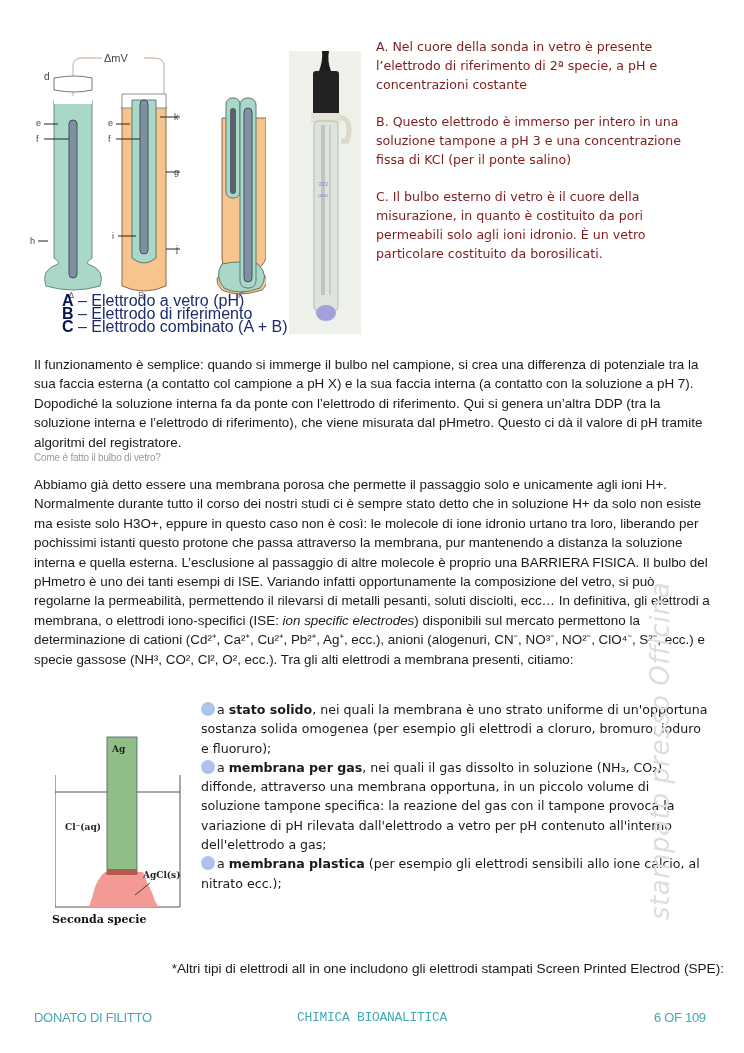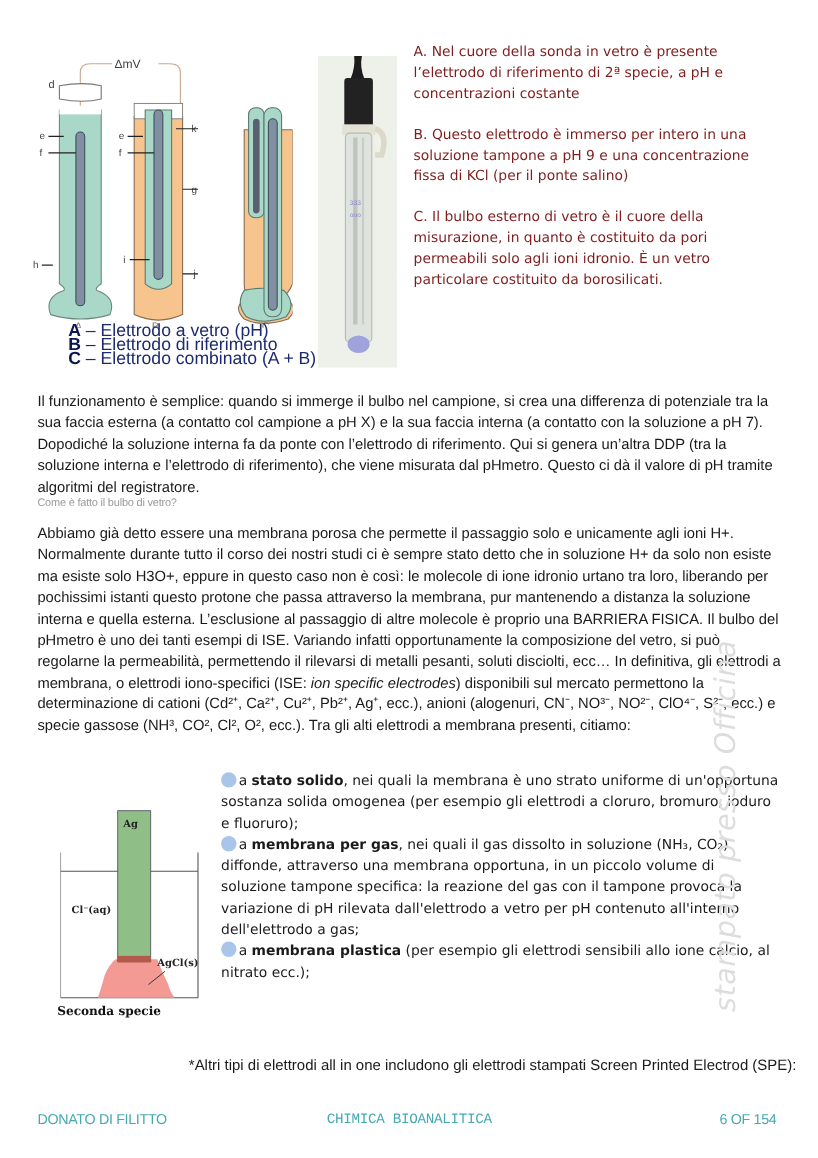--- a/index.html
+++ b/index.html
@@ -103,21 +103,21 @@
     <rect x="32" y="74" width="4" height="170" fill="#bfc4bf"></rect>
     <rect x="40" y="74" width="2" height="170" fill="#c8cdc8"></rect>
     <text x="29" y="135" font-family="Liberation Sans, sans-serif" font-size="6" fill="#8888cc">333</text>
     <text x="29" y="146" font-family="Liberation Sans, sans-serif" font-size="6" fill="#8888cc">ooo</text>
     <ellipse cx="37" cy="262" rx="10" ry="8" fill="#9fa2dc"></ellipse>
   </svg>
 </div>
 
 <div class="abs side-text">
   <p>A.   Nel cuore della sonda in vetro è presente l’elettrodo di riferimento di 2ª specie, a pH e concentrazioni costante</p>
-  <p>B.   Questo elettrodo è immerso per intero in una soluzione tampone a pH 9 e una concentrazione fissa di KCl (per il ponte salino)</p>
+  <p>B.   Questo elettrodo è immerso per intero in una soluzione tampone a pH 3 e una concentrazione fissa di KCl (per il ponte salino)</p>
   <p>C.   Il bulbo esterno di vetro è il cuore della misurazione, in quanto è costituito da pori permeabili solo agli ioni idronio. È un vetro particolare costituito da borosilicati.</p>
 </div>
 
 <div class="abs body-text p1">Il funzionamento è semplice: quando si immerge il bulbo nel campione, si crea una differenza di potenziale tra la sua faccia esterna (a contatto col campione a pH X) e la sua faccia interna (a contatto con la soluzione a pH 7). Dopodiché la soluzione interna fa da ponte con l’elettrodo di riferimento. Qui si genera un’altra DDP (tra la soluzione interna e l’elettrodo di riferimento), che viene misurata dal pHmetro. Questo ci dà il valore di pH tramite algoritmi del registratore.</div>
 
 <div class="abs heading">Come è fatto il bulbo di vetro?</div>
 
 <div class="abs body-text p2">
   <span>Abbiamo già detto essere una membrana porosa che permette il passaggio solo e unicamente agli ioni H+. Normalmente durante tutto il corso dei nostri studi ci è sempre stato detto che in soluzione H+ da solo non esiste ma esiste solo H3O+, eppure in questo caso non è così: le molecole di ione idronio urtano tra loro, liberando per pochissimi istanti questo protone che passa attraverso la membrana, pur mantenendo a distanza la soluzione interna e quella esterna. L’esclusione al passaggio di altre molecole è proprio una BARRIERA FISICA. Il bulbo del pHmetro è uno dei tanti esempi di  ISE. Variando infatti opportunamente la composizione del vetro, si può regolarne la permeabilità, permettendo il rilevarsi di metalli pesanti, soluti disciolti, ecc… In definitiva, gli elettrodi a membrana, o elettrodi iono-specifici (ISE: </span><i>ion specific electrodes</i><span>) disponibili sul mercato permettono la determinazione di cationi (Cd²⁺, Ca²⁺, Cu²⁺, Pb²⁺, Ag⁺, ecc.), anioni (alogenuri, CN⁻, NO³⁻, NO²⁻, ClO⁴⁻, S²⁻, ecc.) e specie gassose (NH³, CO², Cl², O², ecc.). Tra gli alti elettrodi a membrana presenti, citiamo:</span>
 </div>
@@ -150,13 +150,13 @@
     <span class="dot"></span><span>a </span><b>membrana plastica</b><span> (per esempio gli elettrodi sensibili allo ione calcio, al nitrato ecc.);</span>
   </p>
 </div>
 
 <div class="abs watermark">stampato presso Officina</div>
 
 <div class="abs note">*Altri tipi di elettrodi all in one includono gli elettrodi stampati Screen Printed Electrod (SPE):</div>
 
 <div class="abs footer f-left">DONATO DI FILITTO</div>
 <div class="abs footer f-center">CHIMICA BIOANALITICA</div>
-<div class="abs footer f-right">6 OF 154</div>
+<div class="abs footer f-right">6 OF 109</div>
 
 </body></html>

